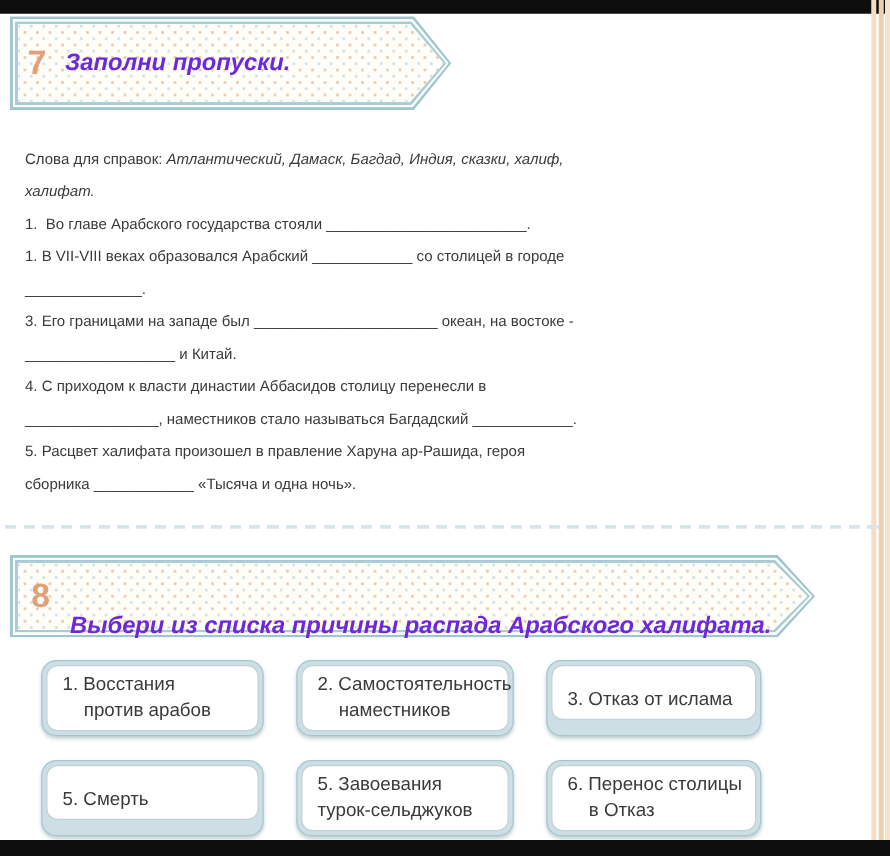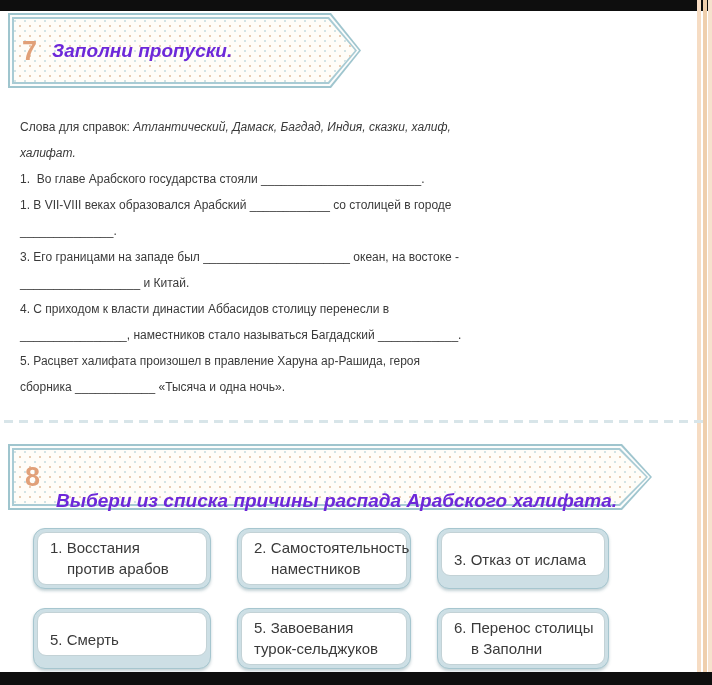--- a/index.html
+++ b/index.html
@@ -134,20 +134,20 @@
     <div class="opt">
       <div class="opt-inner">
         <div class="opt-line">5. Завоевания</div>
         <div class="opt-line cont-flush">турок-сельджуков</div>
       </div>
     </div>
 
     <div class="opt">
       <div class="opt-inner">
         <div class="opt-line">6. Перенос столицы</div>
-        <div class="opt-line cont">в Заполни</div>
+        <div class="opt-line cont">в Отказ</div>
       </div>
     </div>
 
   </div>
 
   <div class="bottombar"></div>
 </div>
 
 </body></html>

